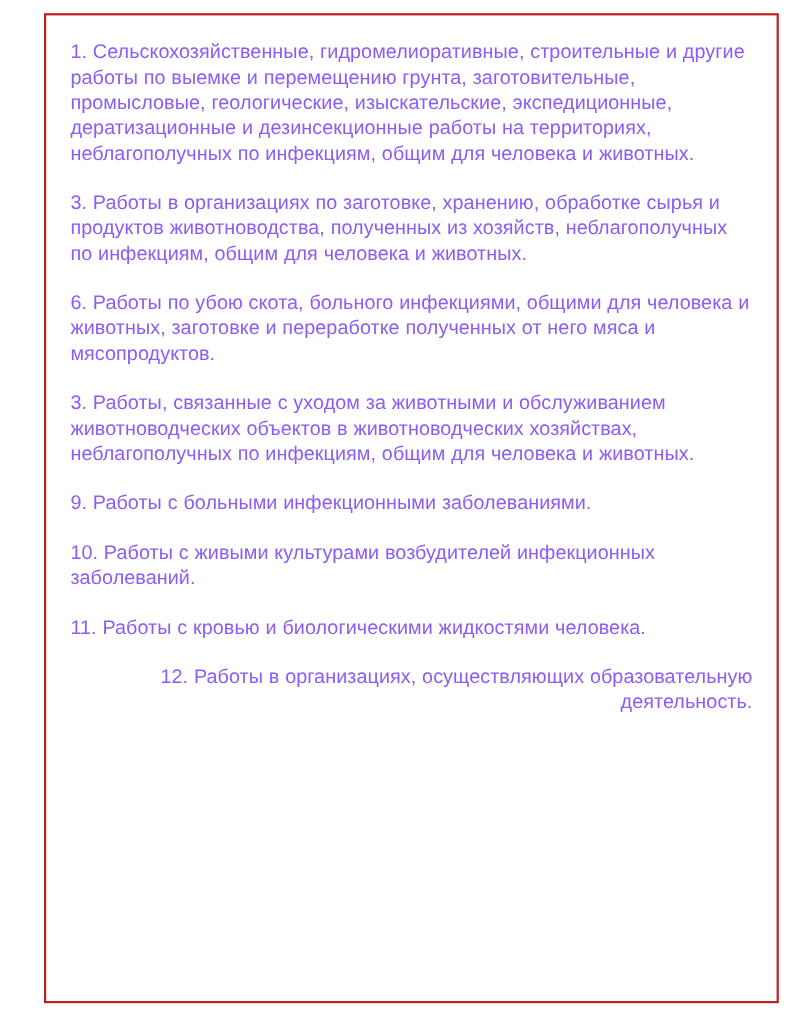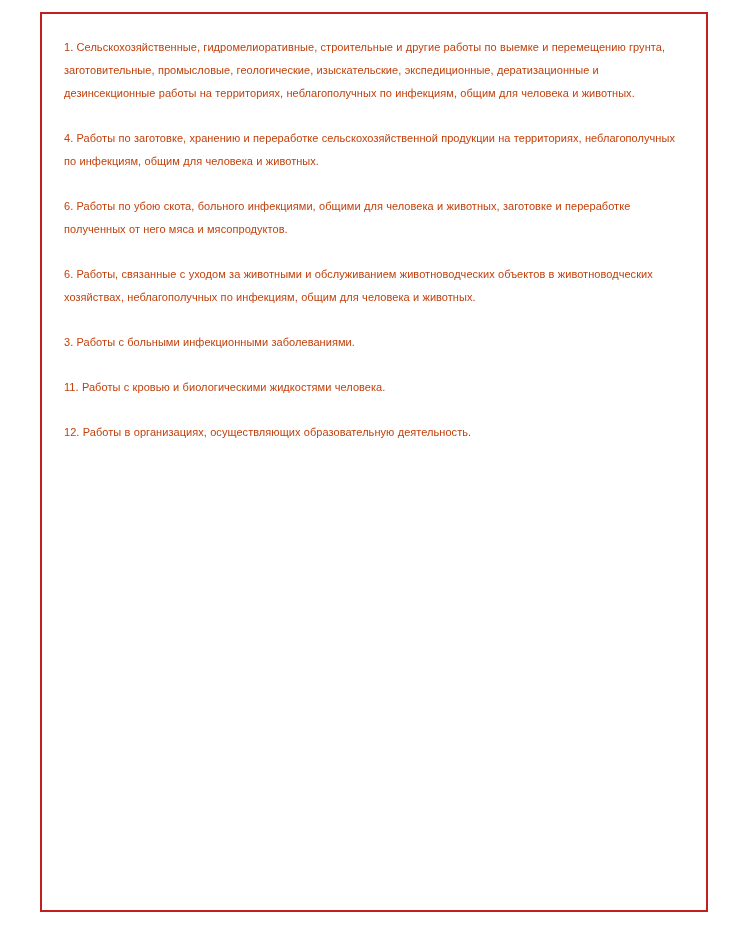--- a/index.html
+++ b/index.html
@@ -36,40 +36,42 @@
     background: #ffffff;
   }
 
   .doc-body {
     box-sizing: border-box;
     padding: 22px 22px 18px 22px;
   }
 
   .clause {
     margin: 0 0 22px 0;
-    font-size: 11px;
+    font-size: 18px;
     line-height: 23px;
-    color: #c2410c;
+    color: #8b5cf6;
     text-align: left;
     letter-spacing: 0.05px;
     word-spacing: 0.2px;
   }
 
   .clause:last-child {
     margin-bottom: 0;
+    text-align: right;
   }
 </style>
 </head>
 <body>
 
 <div class="page">
   <div class="doc-frame">
     <div class="doc-body">
       <p class="clause">1. Сельскохозяйственные, гидромелиоративные, строительные и другие работы по выемке и перемещению грунта, заготовительные, промысловые, геологические, изыскательские, экспедиционные, дератизационные и дезинсекционные работы на территориях, неблагополучных по инфекциям, общим для человека и животных.</p>
-      <p class="clause">4. Работы по заготовке, хранению и переработке сельскохозяйственной продукции на территориях, неблагополучных по инфекциям, общим для человека и животных.</p>
+      <p class="clause">3. Работы в организациях по заготовке, хранению, обработке сырья и продуктов животноводства, полученных из хозяйств, неблагополучных по инфекциям, общим для человека и животных.</p>
       <p class="clause">6. Работы по убою скота, больного инфекциями, общими для человека и животных, заготовке и переработке полученных от него мяса и мясопродуктов.</p>
-      <p class="clause">6. Работы, связанные с уходом за животными и обслуживанием животноводческих объектов в животноводческих хозяйствах, неблагополучных по инфекциям, общим для человека и животных.</p>
-      <p class="clause">3. Работы с больными инфекционными заболеваниями.</p>
+      <p class="clause">3. Работы, связанные с уходом за животными и обслуживанием животноводческих объектов в животноводческих хозяйствах, неблагополучных по инфекциям, общим для человека и животных.</p>
+      <p class="clause">9. Работы с больными инфекционными заболеваниями.</p>
+      <p class="clause">10. Работы с живыми культурами возбудителей инфекционных заболеваний.</p>
       <p class="clause">11. Работы с кровью и биологическими жидкостями человека.</p>
       <p class="clause">12. Работы в организациях, осуществляющих образовательную деятельность.</p>
     </div>
   </div>
 </div>
 
 </body></html>

